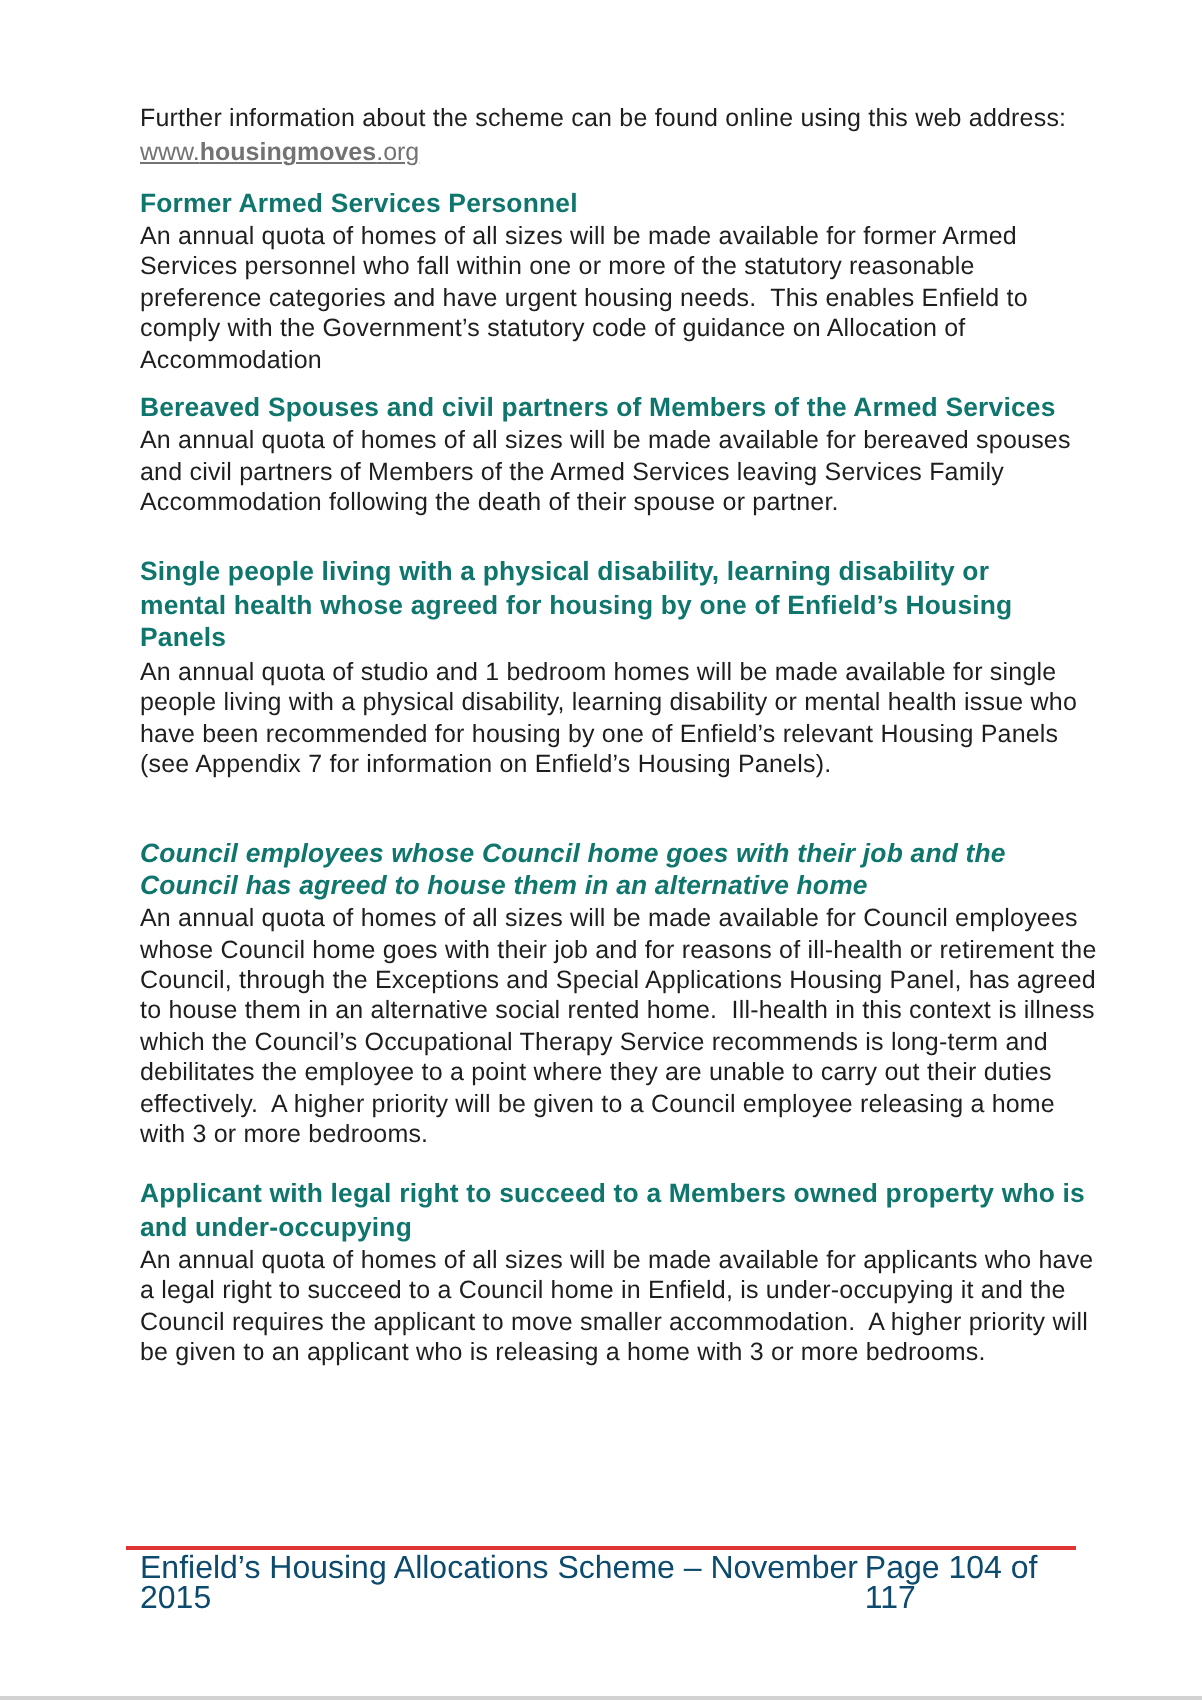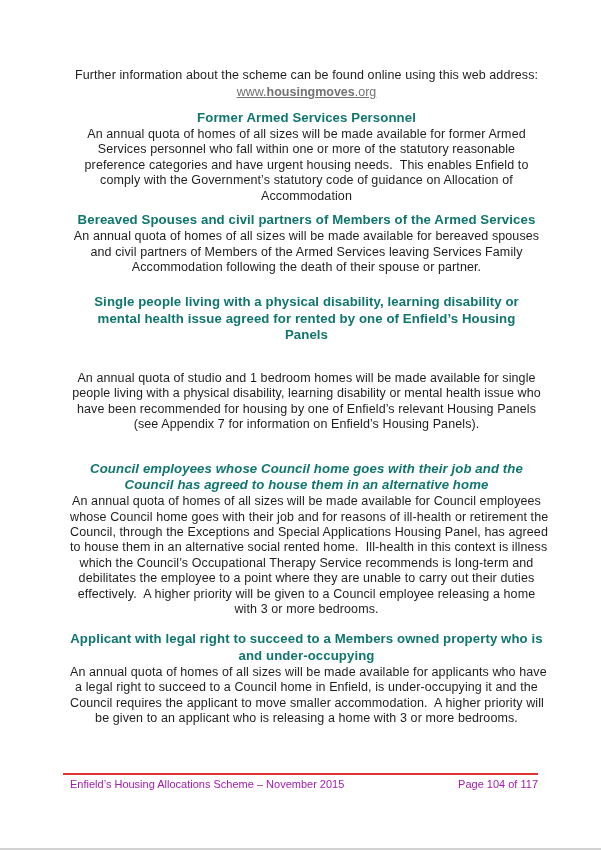--- a/index.html
+++ b/index.html
@@ -11,24 +11,23 @@
     position: relative;
     width: 601px;
     height: 850px;
     background: #ffffff;
     overflow: hidden;
     font-family: "Liberation Sans", sans-serif;
     color: #1e1e1e;
   }
   .content {
     position: absolute;
-    top: 68px;
+    top: 52px;
     left: 70px;
     right: 58px;
-    text-align: center;
   }
   .body-text {
     font-size: 12.5px;
     line-height: 15.4px;
     white-space: pre;
     margin: 0;
     letter-spacing: 0.1px;
   }
   .heading {
     font-size: 13.2px;
@@ -46,41 +45,41 @@
   }
   .link-line a {
     color: #737373;
     text-decoration: underline;
   }
   .link-bold { font-weight: bold; }
   .mt-h1 { margin-top: 9px; }
   .mt-para { margin-top: 1px; }
   .mt-h2 { margin-top: 8px; }
   .mt-h3 { margin-top: 19px; }
-  .mt-p3 { margin-top: 28px; }
+  .mt-p3 { margin-top: 2px; }
   .mt-h4 { margin-top: 28px; font-style: italic; }
   .mt-h5 { margin-top: 14px; }
   .footer-rule {
     position: absolute;
     left: 63px;
     top: 773px;
     width: 475px;
     height: 2px;
     background: #df3431;
   }
   .footer-text {
     position: absolute;
     left: 70px;
     top: 777px;
     width: 468px;
     display: flex;
     justify-content: space-between;
-    font-size: 11px;
+    font-size: 16px;
     line-height: 15px;
-    color: #a21caf;
+    color: #0c4a6e;
   }
   .page-bottom-edge {
     position: absolute;
     left: 0;
     bottom: 0;
     width: 601px;
     height: 2px;
     background: #d2d2d2;
   }
 </style>
@@ -100,21 +99,21 @@
 preference categories and have urgent housing needs.  This enables Enfield to
 comply with the Government’s statutory code of guidance on Allocation of
 Accommodation</p>
 
     <h2 class="heading mt-h2">Bereaved Spouses and civil partners of Members of the Armed Services</h2>
     <p class="body-text mt-para">An annual quota of homes of all sizes will be made available for bereaved spouses
 and civil partners of Members of the Armed Services leaving Services Family
 Accommodation following the death of their spouse or partner.</p>
 
     <h2 class="heading mt-h3">Single people living with a physical disability, learning disability or
-mental health issue agreed for rented by one of Enfield’s Housing
+mental health whose agreed for housing by one of Enfield’s Housing
 Panels</h2>
     <p class="body-text mt-p3">An annual quota of studio and 1 bedroom homes will be made available for single
 people living with a physical disability, learning disability or mental health issue who
 have been recommended for housing by one of Enfield’s relevant Housing Panels
 (see Appendix 7 for information on Enfield’s Housing Panels).</p>
 
     <h2 class="heading mt-h4">Council employees whose Council home goes with their job and the
 Council has agreed to house them in an alternative home</h2>
     <p class="body-text mt-para">An annual quota of homes of all sizes will be made available for Council employees
 whose Council home goes with their job and for reasons of ill-health or retirement the

